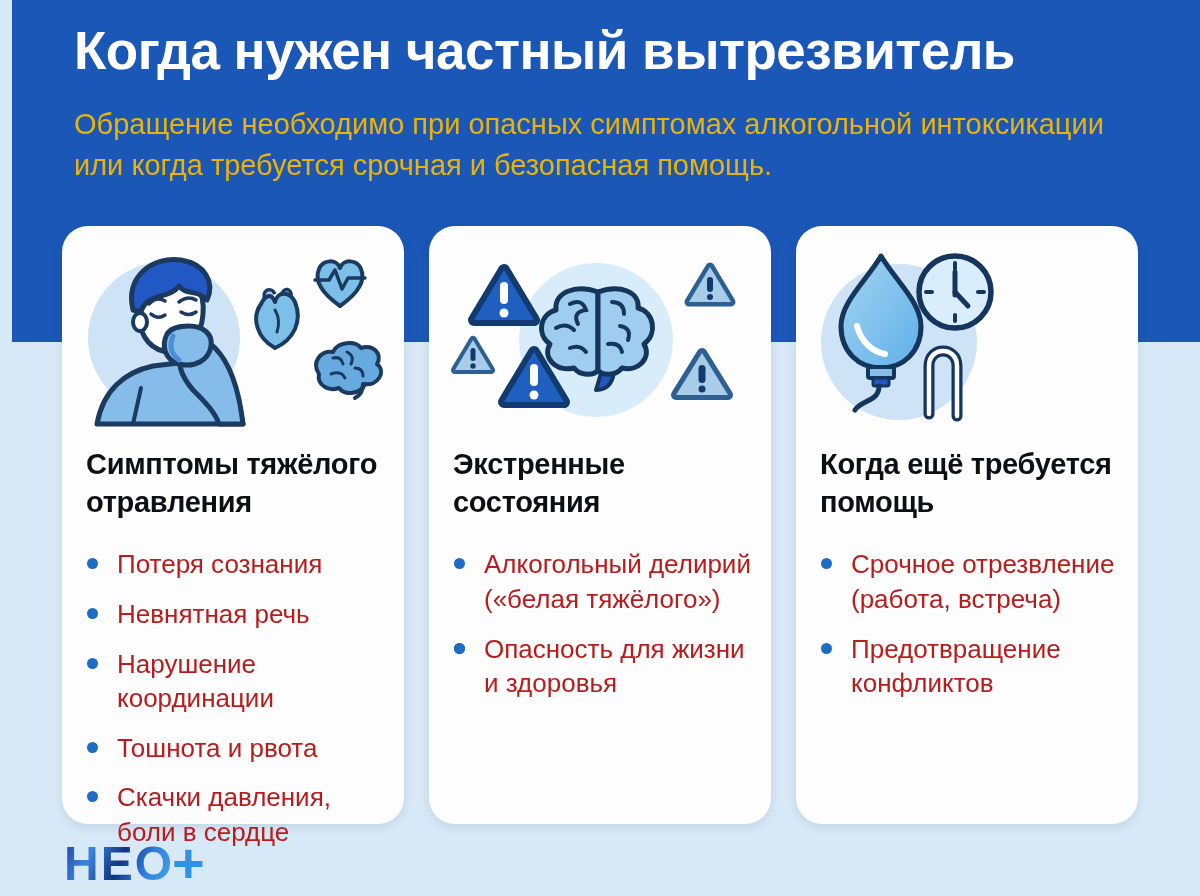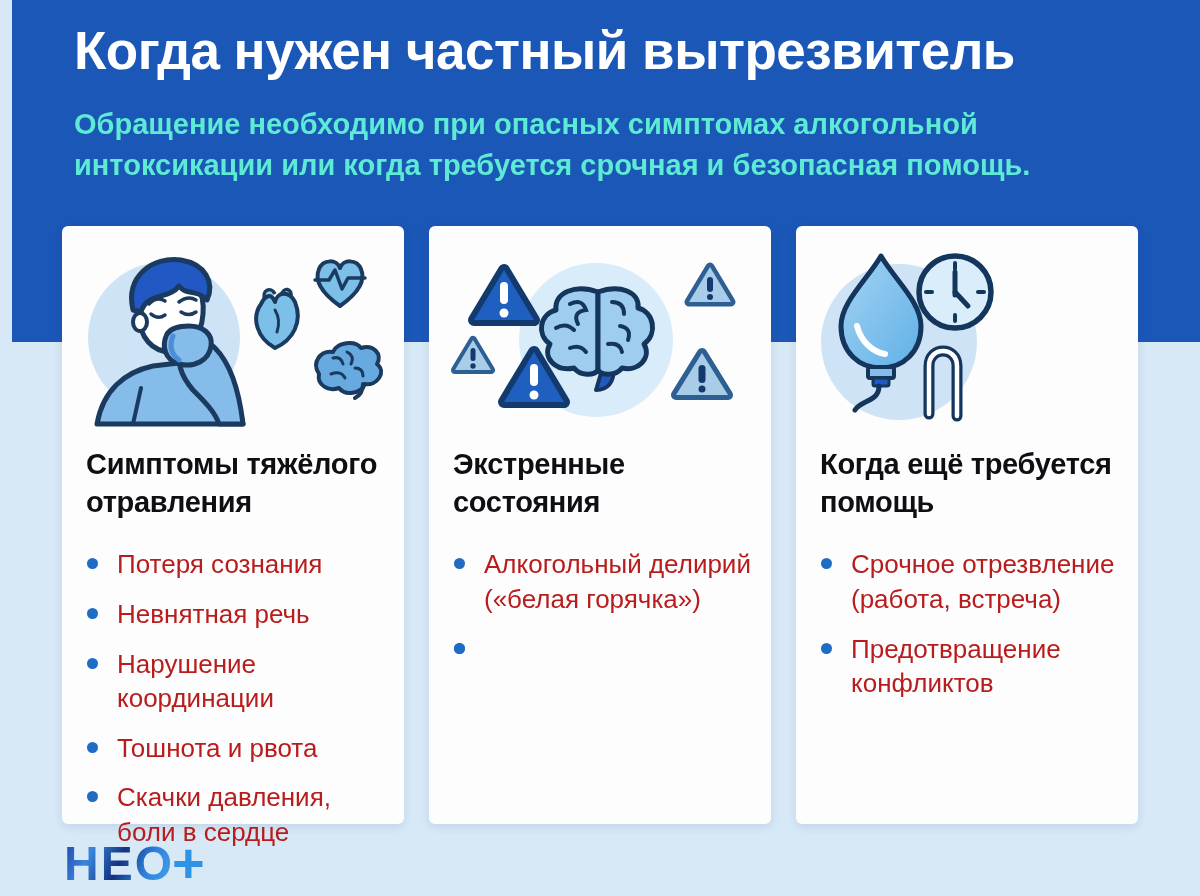--- a/index.html
+++ b/index.html
@@ -14,29 +14,29 @@
     background:#1b57b6;
   }
   .page-title{
     position:absolute;left:62px;top:20px;margin:0;
     font-size:53px;font-weight:700;letter-spacing:-0.5px;
     color:#ffffff;white-space:nowrap;
   }
   .page-subtitle{
     position:absolute;left:62px;top:104px;margin:0;
     max-width:1080px;
-    font-size:29px;font-weight:700;line-height:1.42;color:#5eead4;
+    font-size:29px;font-weight:400;line-height:1.42;color:#eab308;
   }
   .cards{
     position:absolute;top:226px;left:62px;width:1076px;
     display:flex;gap:25px;
   }
   .card{
     flex:1 1 0;height:548px;
-    background:#fdfdfe;border-radius:6px;
+    background:#fdfdfe;border-radius:26px;
     padding:26px 20px 24px 20px;
     box-shadow:0 3px 10px rgba(10,50,110,0.10);
   }
   .illus{width:100%;height:172px;}
   .illus svg{display:block;width:100%;height:172px;overflow:visible;}
   .card-title{
     margin:22px 4px 0 4px;
     font-size:29px;line-height:1.3;font-weight:700;
     letter-spacing:-0.3px;color:#0d0f13;
   }
@@ -164,23 +164,23 @@
         <g transform="translate(252,124)">
           <path d="M0,-23 L26,19 L-26,19 Z" fill="#a9cde9" stroke="#2d5f93" stroke-width="10" stroke-linejoin="round"></path>
           <path d="M0,-23 L26,19 L-26,19 Z" fill="#a9cde9"></path>
           <rect x="-3.5" y="-11" width="7" height="18" rx="3.5" fill="#123a6e"></rect>
           <circle cx="0" cy="13" r="3.5" fill="#123a6e"></circle>
         </g>
       </svg>
     </div>
     <h2 class="card-title">Экстренные состояния</h2>
     <ul class="list">
-      <li><span class="dot"></span><span class="txt">Алкогольный делирий («белая горячка»)</span></li>
+      <li><span class="dot"></span><span class="txt">Алкогольный делирий («белая тяжёлого»)</span></li>
       <li class="narrow"><span class="dot"></span></li>
-      <li><span class="dot"></span></li>
+      <li><span class="dot"></span><span class="txt">Опасность для жизни и здоровья</span></li>
     </ul>
   </section>
 
   <section class="card">
     <div class="illus">
       <svg viewBox="0 0 300 172">
         <defs>
           <linearGradient id="dropGrad" x1="0" y1="0" x2="1" y2="1">
             <stop offset="0" stop-color="#a5d4f2"></stop>
             <stop offset="1" stop-color="#5fb0e8"></stop>

